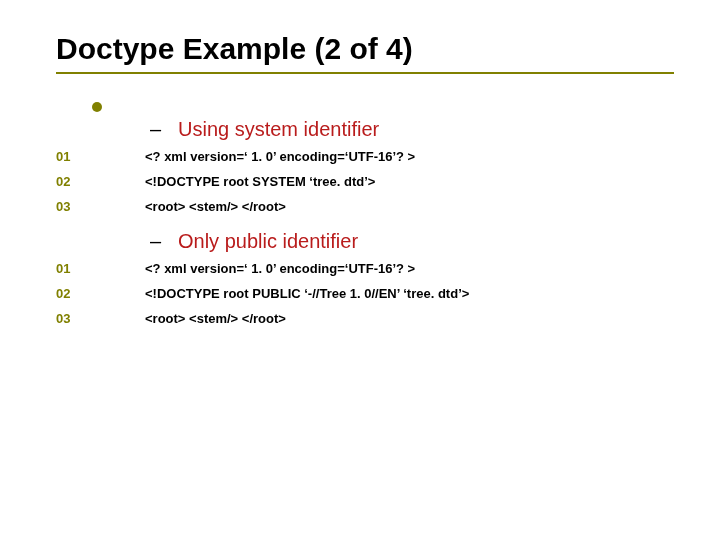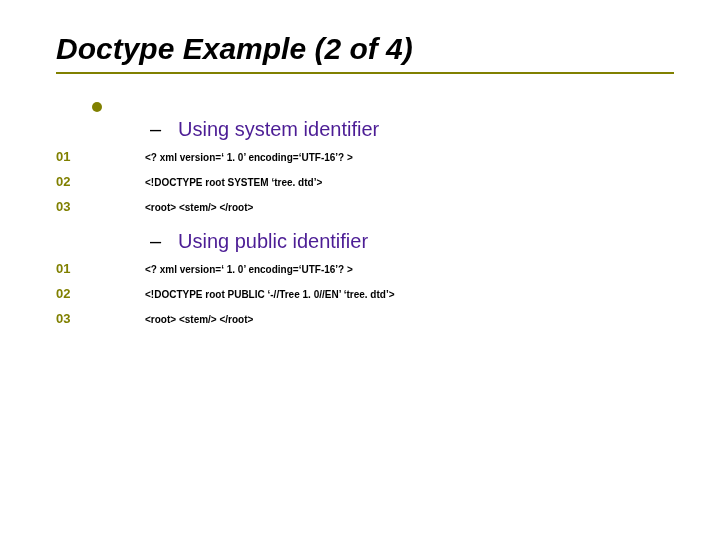--- a/index.html
+++ b/index.html
@@ -16,21 +16,20 @@
     width: 100%;
     height: 100%;
     padding: 32px 46px 0 46px;
   }
   .title {
     font-size: 30px;
     font-weight: bold;
     color: #000;
     margin-bottom: 6px;
     margin-left: 10px;
-    font-style: italic;
   }
   .rule {
     border: none;
     border-top: 2px solid #808000;
     margin-bottom: 28px;
     margin-left: 10px;
   }
   .main-bullet {
     display: flex;
     align-items: center;
@@ -57,42 +56,42 @@
     margin-top: 2px;
   }
   .dash {
     font-size: 20px;
     color: #000;
     margin-right: 16px;
     width: 12px;
   }
   .sub-bullet-text {
     font-size: 20px;
-    color: #4c1d95;
+    color: #b91c1c;
   }
   .code-block {
     margin-left: 0px;
     margin-bottom: 10px;
   }
   .code-row {
     display: flex;
     align-items: baseline;
     margin-bottom: 10px;
     gap: 13px;
   }
   .line-num {
     width: 86px;
     font-size: 13px;
     font-weight: bold;
     color: #808000;
     flex-shrink: 0;
     padding-left: 10px;
   }
   .code-line {
-    font-size: 10px;
+    font-size: 13px;
     font-weight: bold;
     color: #000;
     text-align: center;
   }
   .block-gap { height: 4px; }
 </style>
 </head>
 <body>
 
 <div class="slide">
@@ -120,21 +119,21 @@
     <div class="code-row">
       <span class="line-num">03</span>
       <span class="code-line">&lt;root&gt; &lt;stem/&gt; &lt;/root&gt;</span>
     </div>
   </div>
 
   <div class="block-gap"></div>
 
   <div class="sub-bullet">
     <span class="dash">–</span>
-    <span class="sub-bullet-text">Using public identifier</span>
+    <span class="sub-bullet-text">Only public identifier</span>
   </div>
 
   <div class="code-block">
     <div class="code-row">
       <span class="line-num">01</span>
       <span class="code-line">&lt;? xml version=‘ 1. 0’ encoding=‘UTF-16’? &gt;</span>
     </div>
     <div class="code-row">
       <span class="line-num">02</span>
       <span class="code-line">&lt;!DOCTYPE root PUBLIC ‘-//Tree 1. 0//EN’  ‘tree. dtd’&gt;</span>

